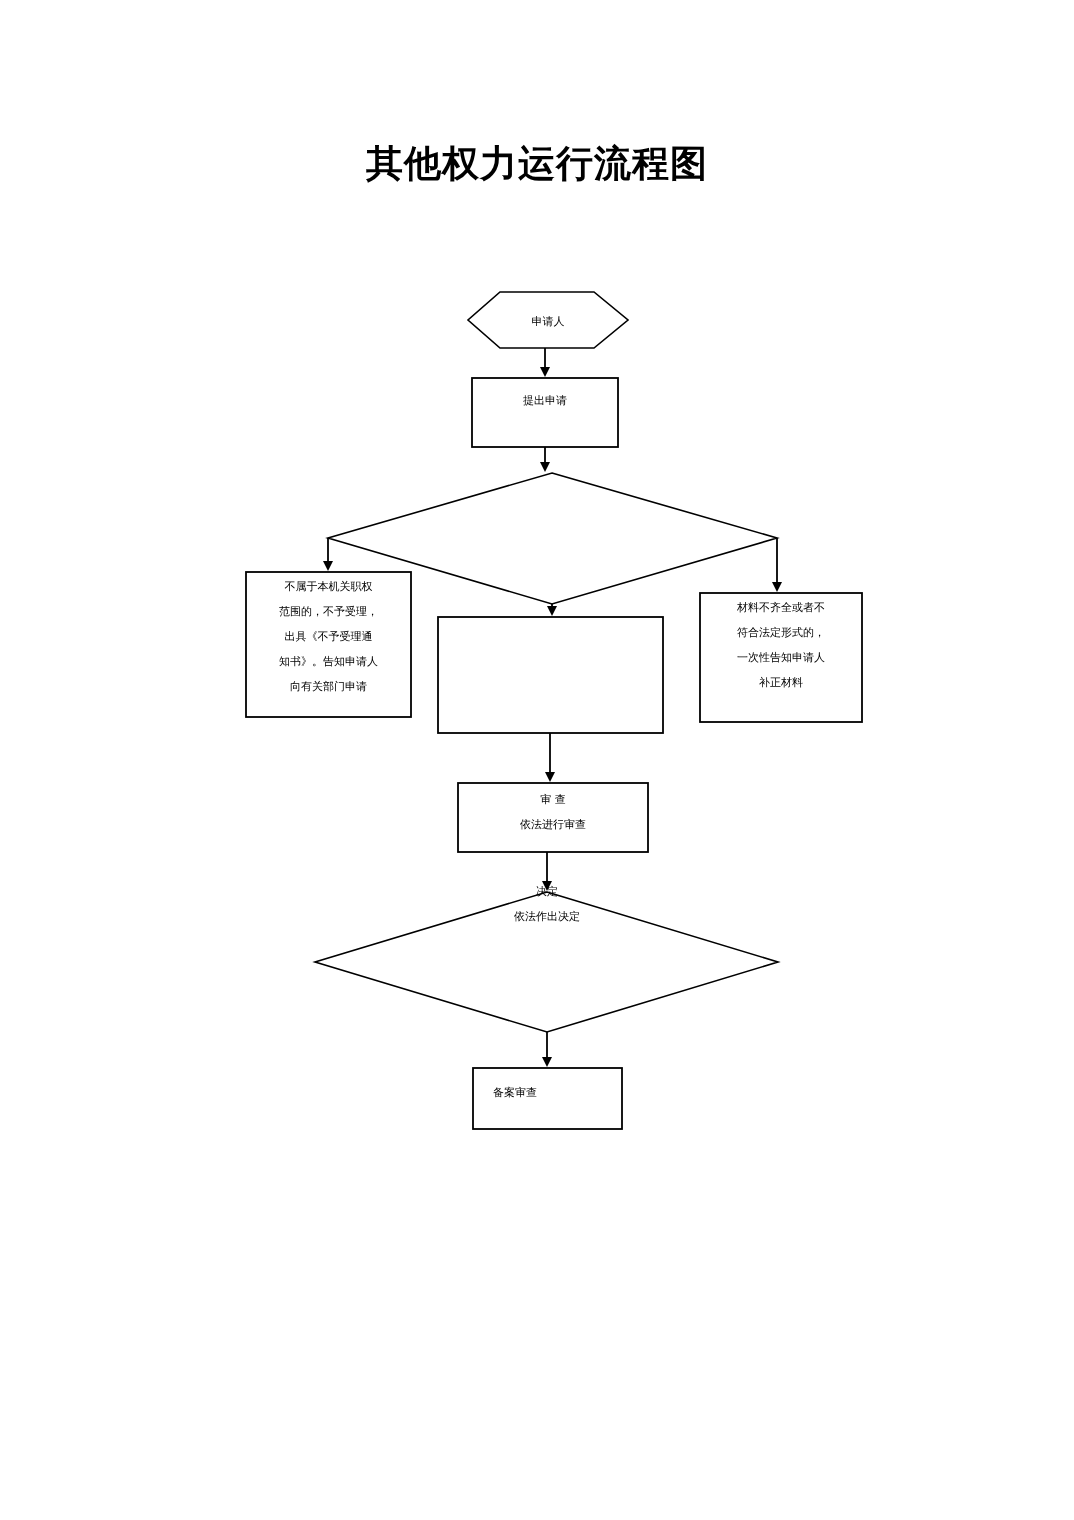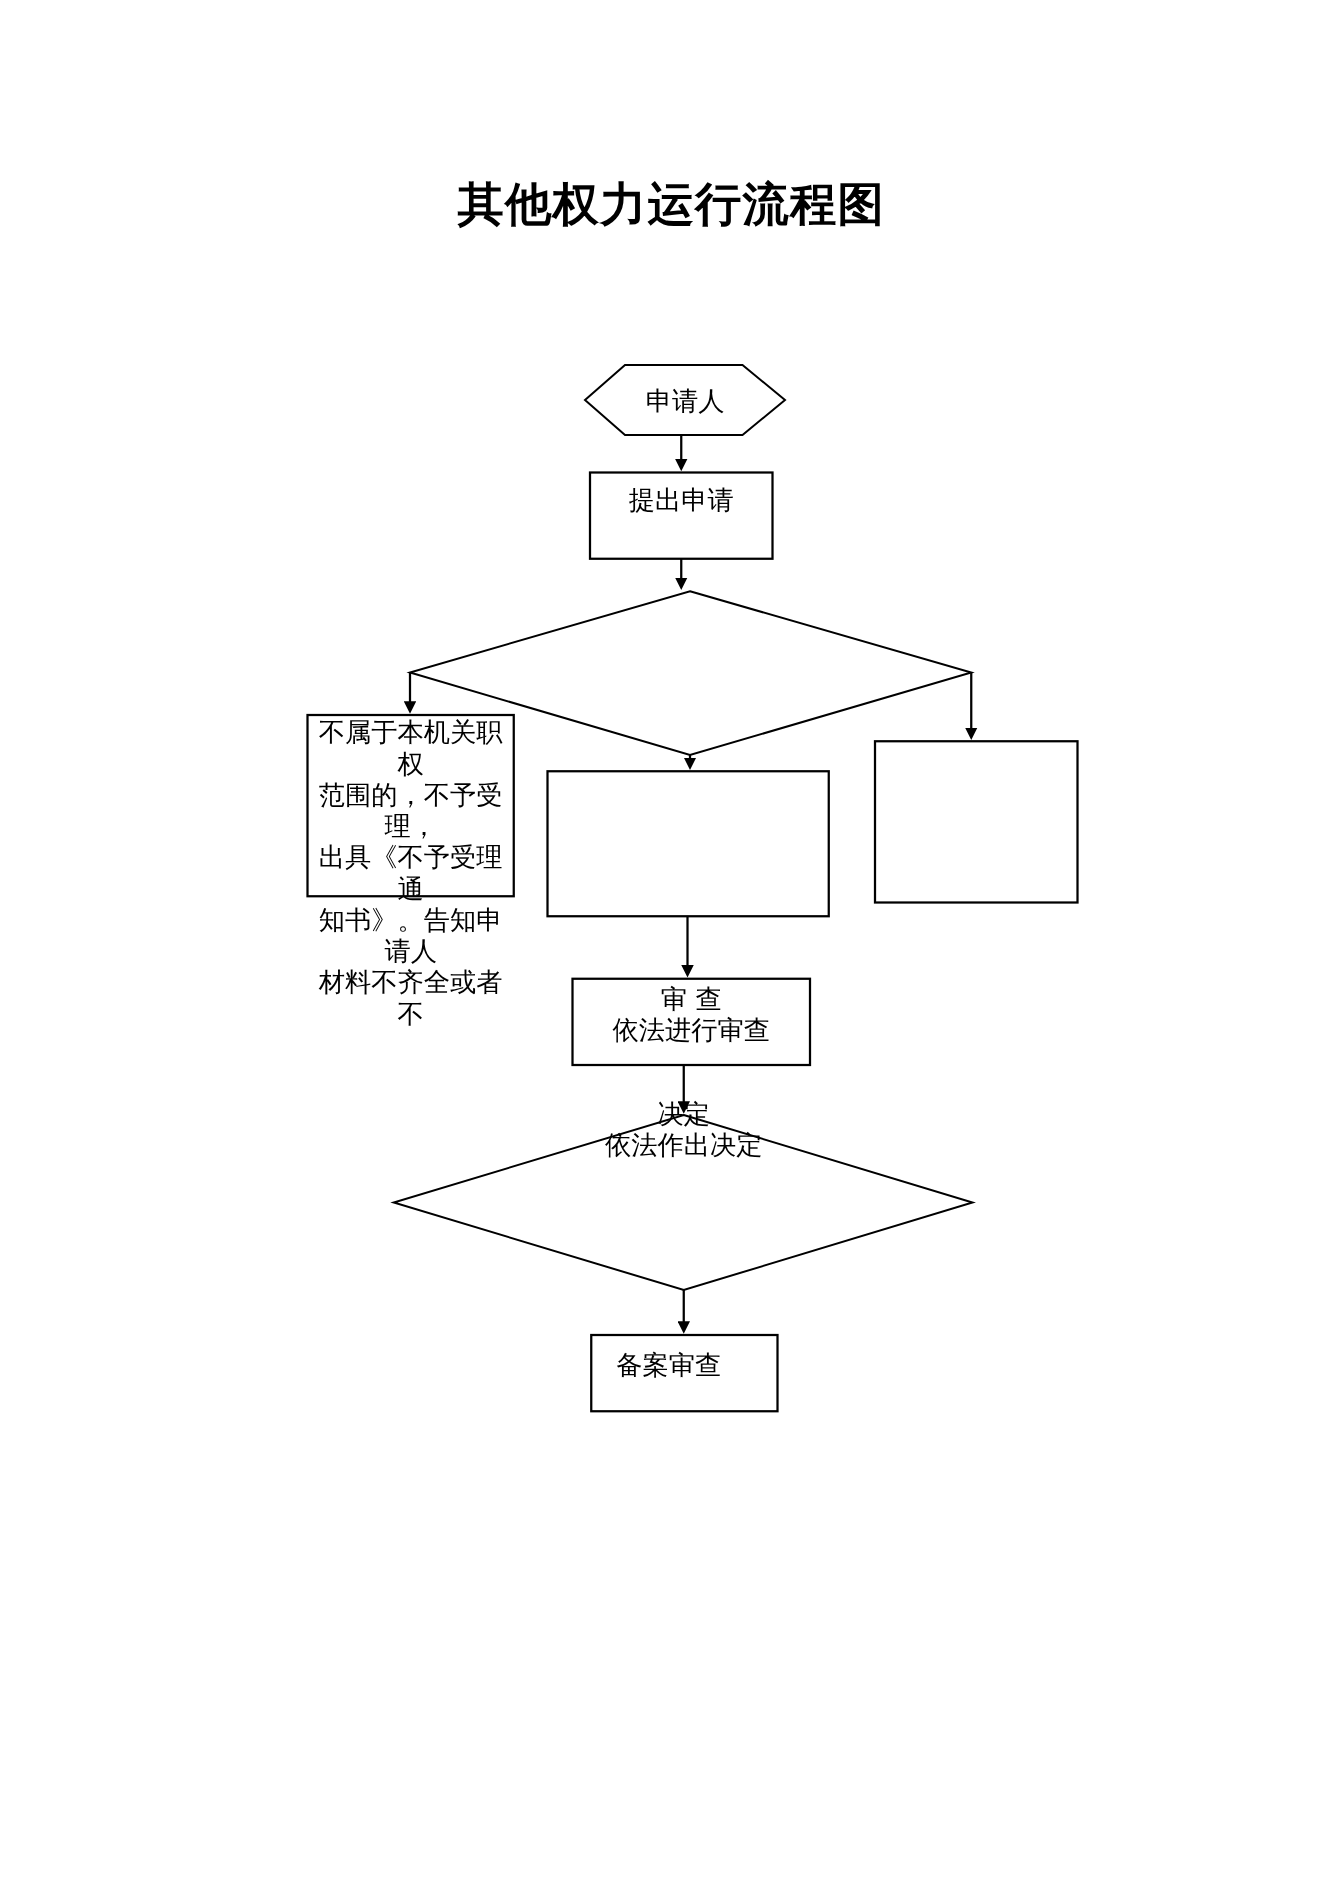--- a/index.html
+++ b/index.html
@@ -42,21 +42,21 @@
     font-family: "DejaVu Serif", "Liberation Serif", serif;
   }
   #flow-svg {
     position: absolute;
     left: 0;
     top: 0;
   }
   .node-text {
     position: absolute;
     font-family: "DejaVu Serif", "Liberation Serif", serif;
-    font-size: 21px;
+    font-size: 11px;
     line-height: 25px;
     color: #000;
     white-space: pre-line;
   }
   .center-text { text-align: center; }
   .left-text  { text-align: left; }
 </style>
 </head>
 <body>
 
@@ -109,23 +109,27 @@
 
   <div class="node-text center-text" style="left:468px; top:309px; width:160px;">申请人</div>
 
   <div class="node-text center-text" style="left:472px; top:388px; width:146px;">提出申请</div>
 
 
   <div class="node-text center-text" style="left:249px; top:574px; width:159px;">不属于本机关职权
 范围的，不予受理，
 出具《不予受理通
 知书》。告知申请人
-材料不齐全或者不</div>
+向有关部门申请</div>
 
 
+  <div class="node-text center-text" style="left:703px; top:595px; width:156px;">材料不齐全或者不
+符合法定形式的，
+一次性告知申请人
+补正材料</div>
 
   <div class="node-text center-text" style="left:458px; top:787px; width:190px;">审 查
 依法进行审查</div>
 
   <div class="node-text center-text" style="left:437px; top:879px; width:220px;">决定
 依法作出决定</div>
 
   <div class="node-text left-text" style="left:493px; top:1080px; width:129px;">备案审查</div>
 
 </div>

